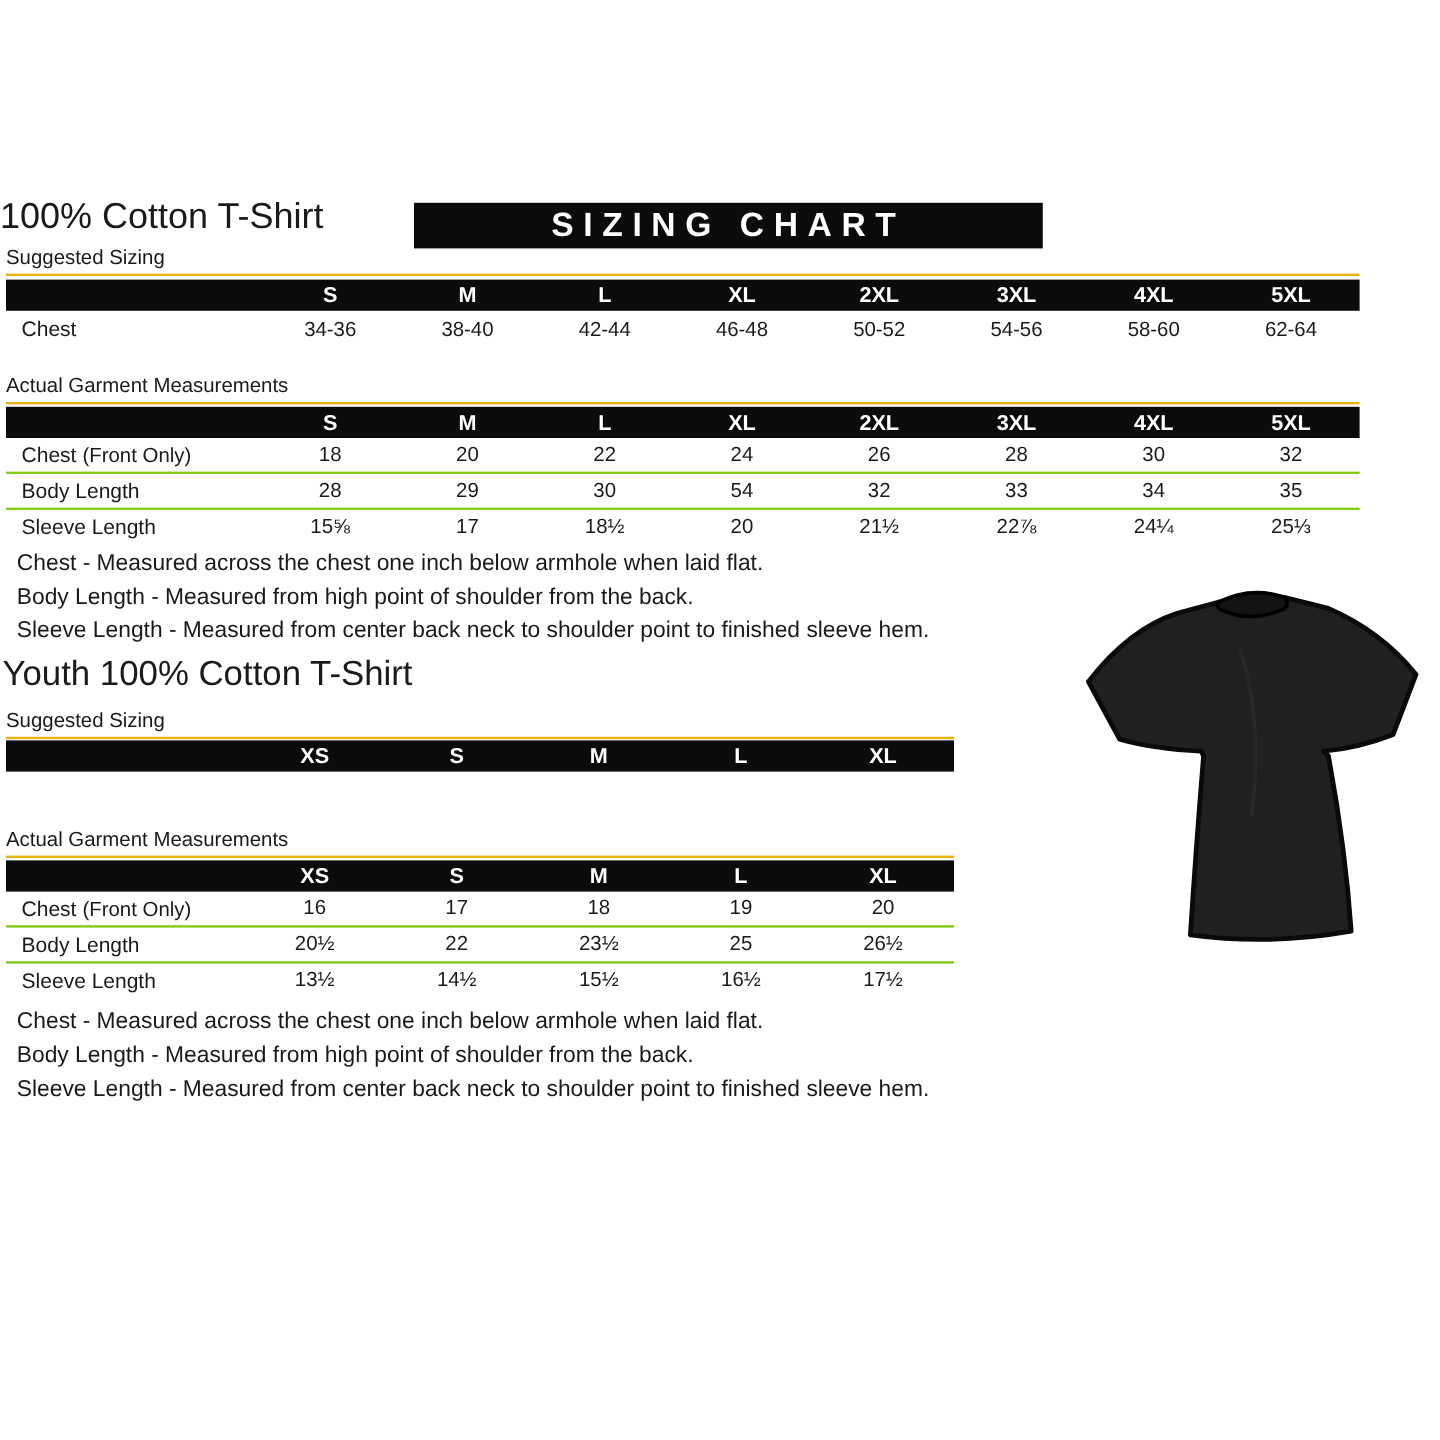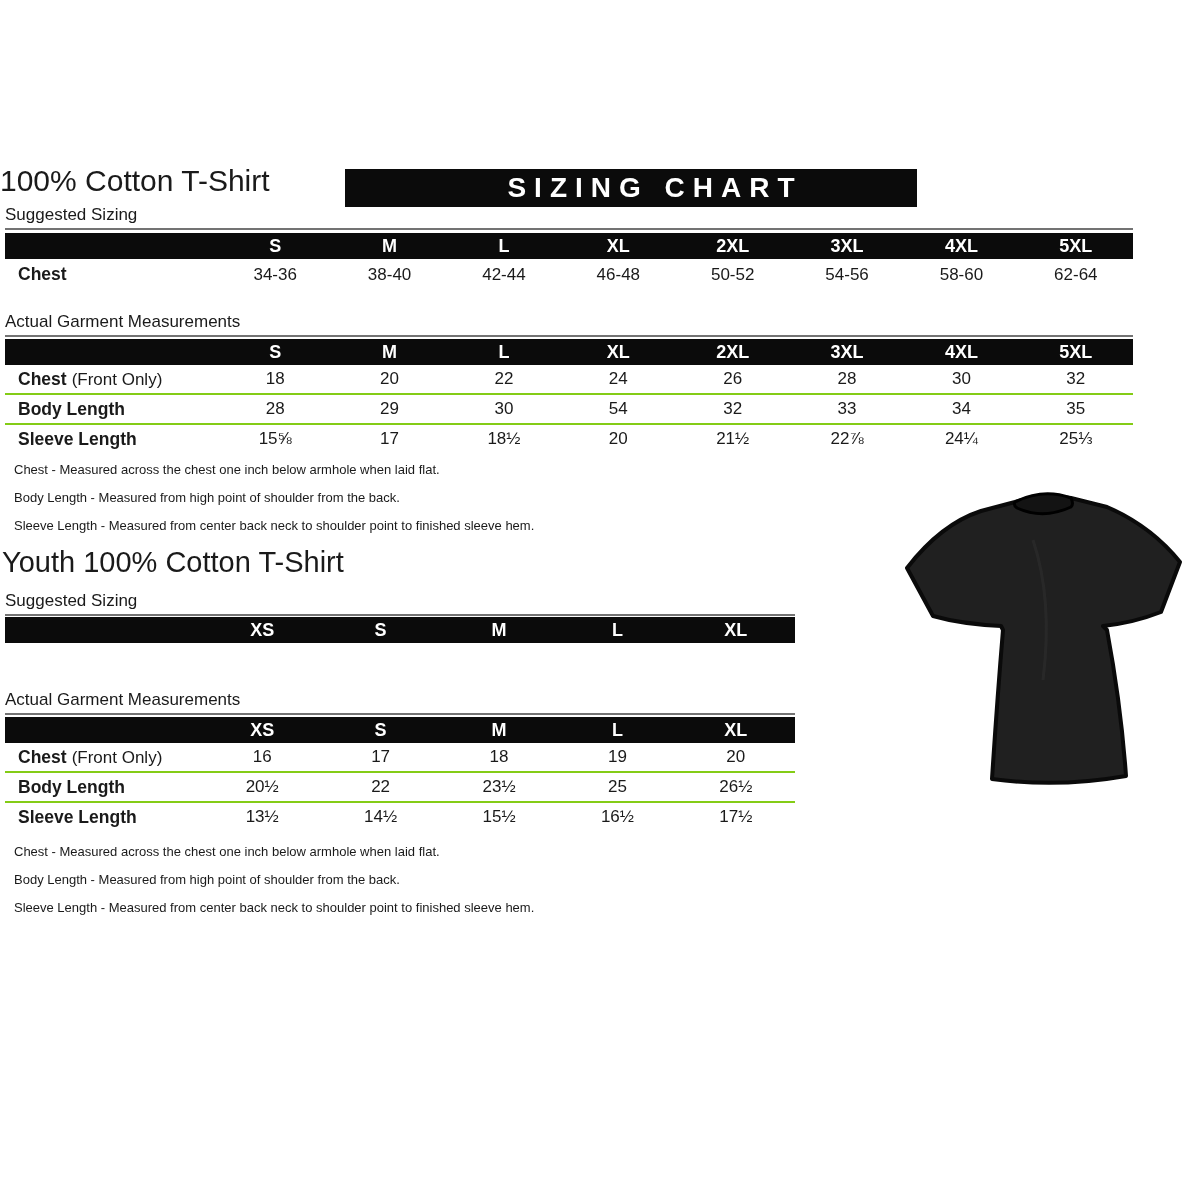--- a/index.html
+++ b/index.html
@@ -8,42 +8,42 @@
     font-family:"Liberation Sans","DejaVu Sans",sans-serif;color:#1a1a1a;
     overflow:hidden;
   }
   .abs{position:absolute;}
   .title{font-size:30px;font-weight:400;white-space:nowrap;}
   .ytitle{font-size:29px;font-weight:400;white-space:nowrap;}
   .banner{
     background:#0b0b0b;color:#ffffff;display:flex;align-items:center;justify-content:center;
     font-weight:700;font-size:28px;letter-spacing:8px;white-space:nowrap;
   }
-  .seclab{font-size:17px;padding-bottom:3px;border-bottom:2px solid #737373;}
+  .seclab{font-size:17px;padding-bottom:3px;border-bottom:2px solid #eab308;}
   .tbl{background:#ffffff;}
   .thead{display:flex;background:#0b0b0b;color:#ffffff;height:26px;align-items:center;}
   .th{flex:1;text-align:center;font-weight:700;font-size:18px;}
   .trow{display:flex;align-items:center;}
   .h31{height:31px;}
   .h30{height:30px;}
   .h28{height:28px;}
   .td{flex:1;text-align:center;font-size:17px;}
   .lbl-a{flex:0 0 200px;text-align:left;padding-left:13px;}
   .lbl-y{flex:0 0 185px;text-align:left;padding-left:13px;}
-  .b{font-weight:700;font-size:17.5px;}
+  .b{font-weight:400;font-size:17.5px;}
   .sfx{margin-left:5px;font-size:17px;}
   .sep{border-bottom:2px solid #84cc16;}
-  .note{font-size:13px;line-height:28px;white-space:nowrap;}
+  .note{font-size:19px;line-height:28px;white-space:nowrap;}
 </style>
 </head>
 <body>
 
 <div class="abs title" style="left:0;top:164px;">100% Cotton T-Shirt</div>
 
-<div class="abs banner" style="left:345px;top:169px;width:524px;height:38px;padding-left:48px;">
+<div class="abs banner" style="left:345px;top:169px;width:524px;height:38px;">
   <span>SIZING CHART</span>
 </div>
 
 <div class="abs seclab" style="left:5px;top:205px;width:1128px;">
   <span>Suggested Sizing</span>
 </div>
 
 <div class="abs tbl" style="left:5px;top:233px;width:1128px;">
   <div class="thead">
     <div class="th lbl-a"></div>

